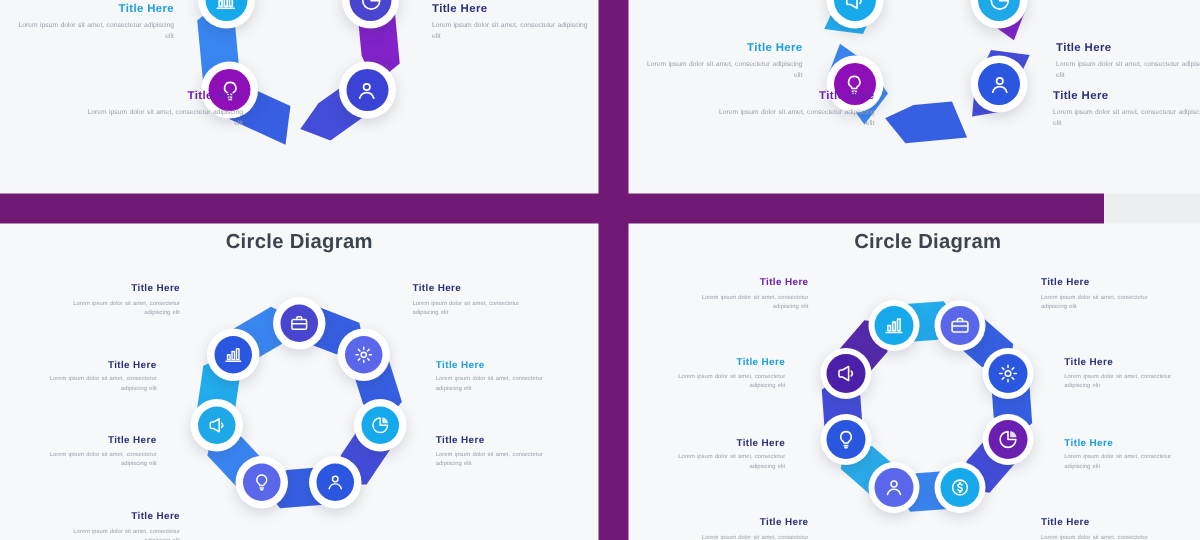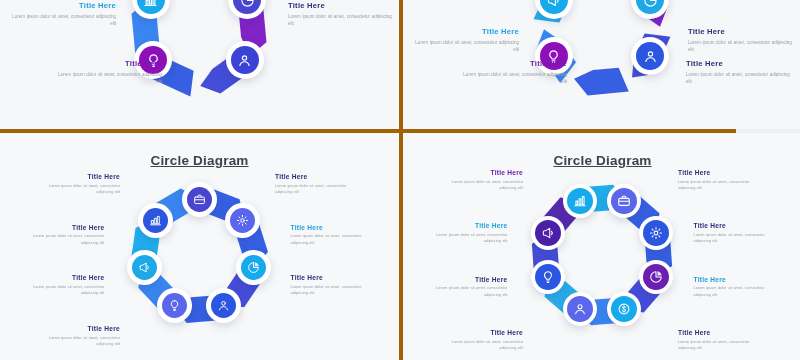--- a/index.html
+++ b/index.html
@@ -6,35 +6,35 @@
   body{
     width:800px;height:360px;overflow:hidden;
     background:#eceef0;
     font-family:"Liberation Sans",sans-serif;
   }
   .grid{
     position:relative;width:736px;height:360px;
     display:grid;
     grid-template-columns:399px 399px;
     grid-template-rows:129px 229px;
-    gap:4px;
-    background:#a16207;
+    gap:20px;
+    background:#701a75;
   }
   .panel{
     position:relative;overflow:hidden;
     background:#f7f8f9;
   }
   .panel.top{background:#f6f7f8;}
   .stage{position:absolute;inset:0;}
 
   .ptitle{
-    position:absolute;left:0;right:0;top:20px;
+    position:absolute;left:0;right:0;top:4px;
     text-align:center;
     font-size:13.5px;font-weight:bold;
-    color:#3d4450;letter-spacing:.2px;text-decoration:underline;
+    color:#3d4450;letter-spacing:.2px;
   }
 
   .connector{position:absolute;left:0;top:0;}
 
   
   .node{
     position:absolute;
     border-radius:50%;
     background:#ffffff;
     box-shadow:0 3px 9px rgba(40,50,90,.17);

